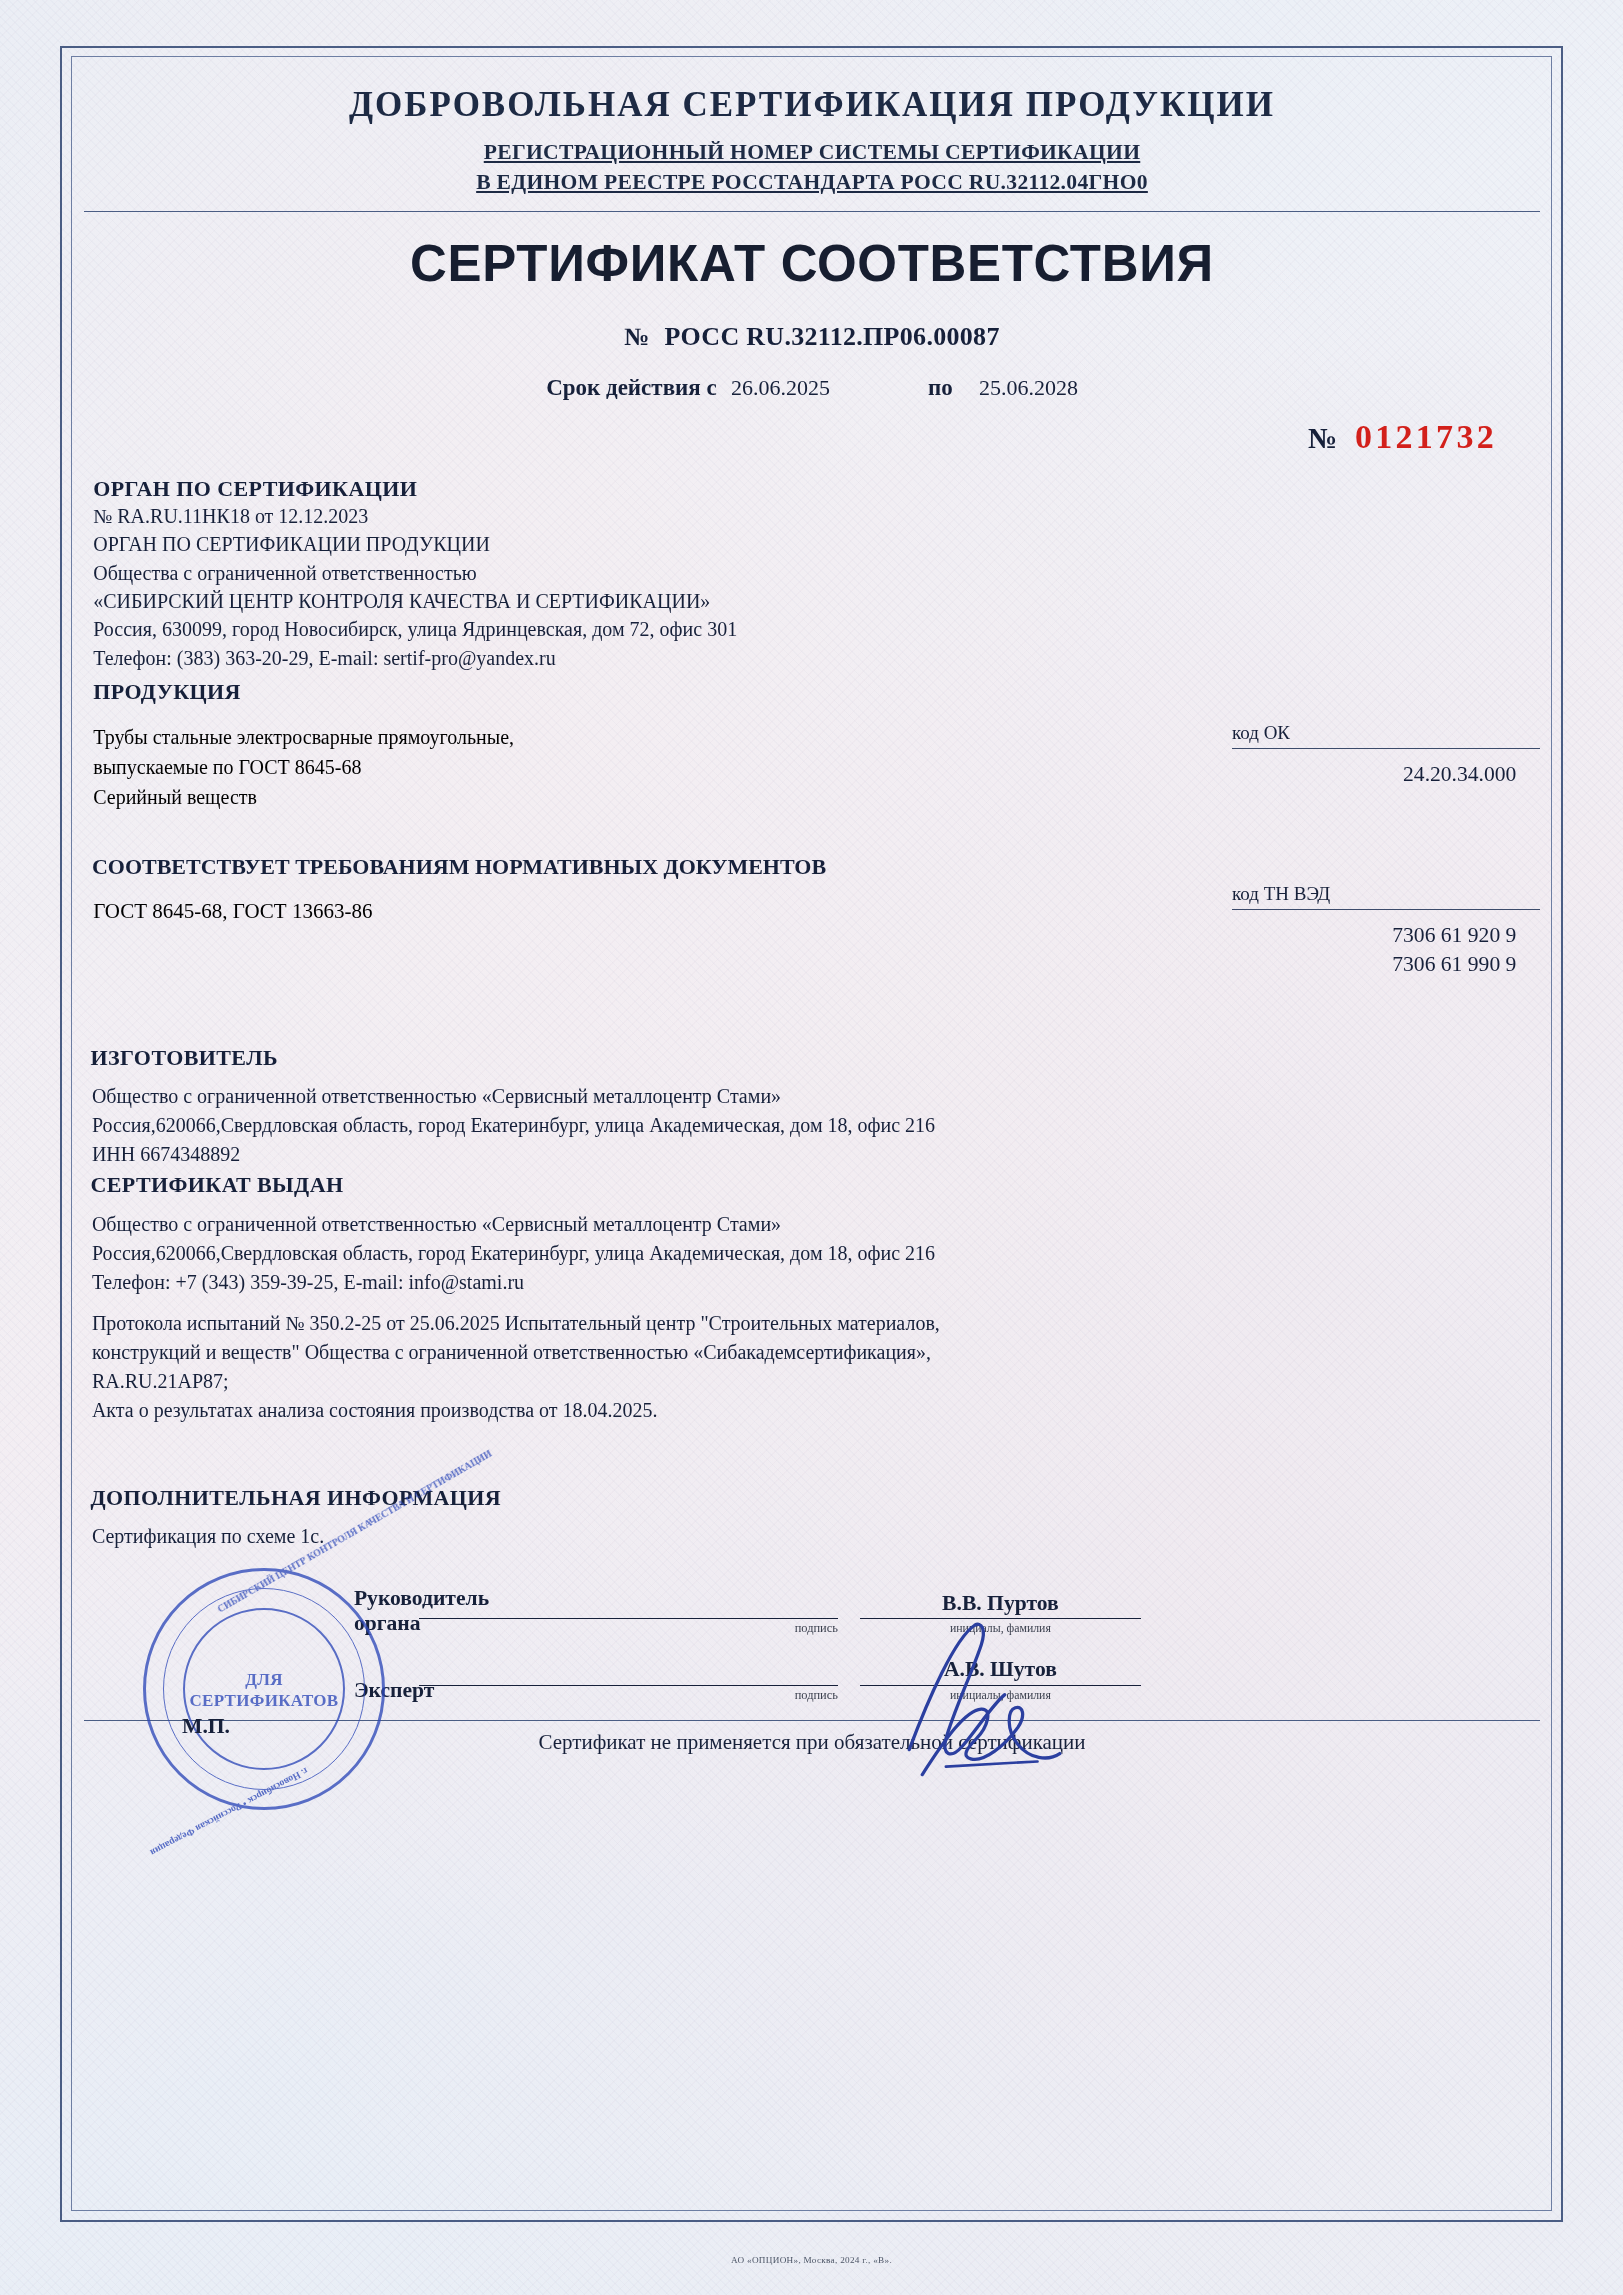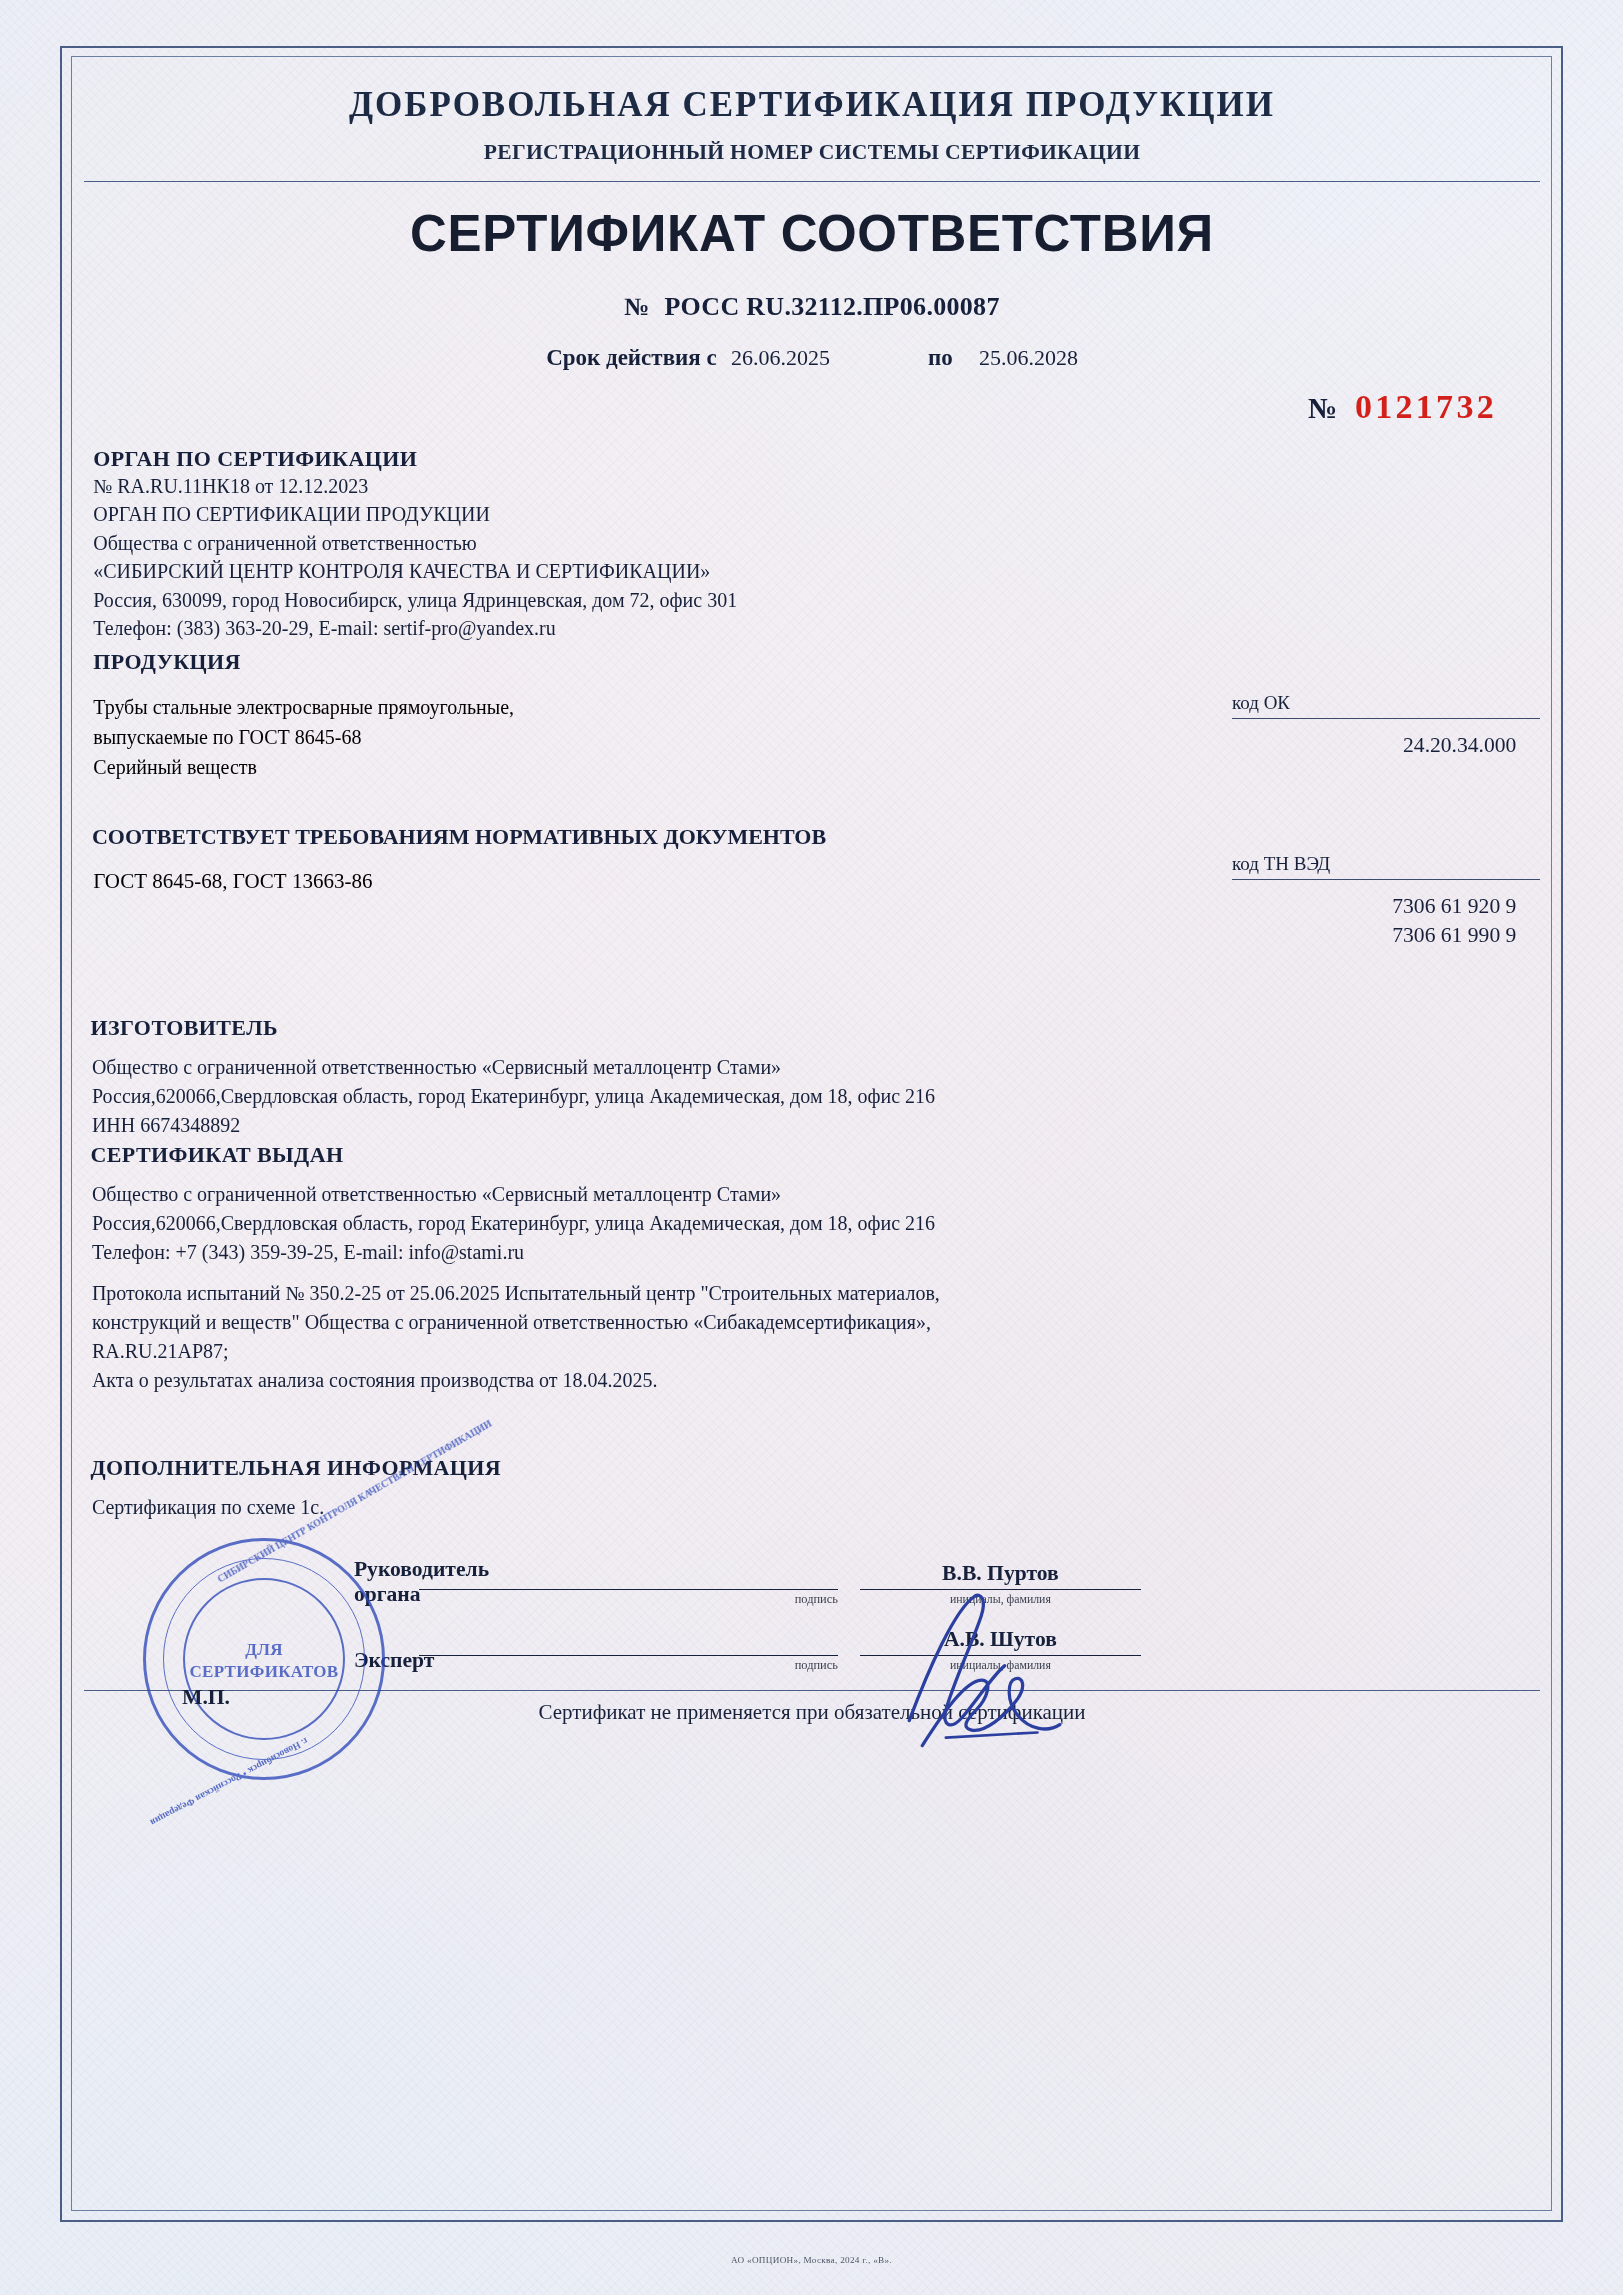--- a/index.html
+++ b/index.html
@@ -66,20 +66,21 @@
     margin-top: 17px;
   }
   .hdr-sub {
     text-align: center;
     font-size: 21.6px;
     font-weight: bold;
     color: #1d2a44;
     margin-top: 13px;
     line-height: 1.38;
     letter-spacing: 0.3px;
+    text-decoration: underline;
   }
   .hdr-rule {
     margin: 13px 0 0 0;
     border-top: 1.3px solid #4a5d84;
   }
 
   .main-title {
     text-align: center;
     font-size: 51px;
     font-weight: bold;
@@ -329,20 +330,21 @@
 
 <div class="page">
   <div class="frame-outer"></div>
   <div class="frame-inner"></div>
 
   <div class="content">
 
     <div class="hdr-title">ДОБРОВОЛЬНАЯ СЕРТИФИКАЦИЯ ПРОДУКЦИИ</div>
     <div class="hdr-sub">
       <div>РЕГИСТРАЦИОННЫЙ НОМЕР СИСТЕМЫ СЕРТИФИКАЦИИ</div>
+      <div>В ЕДИНОМ РЕЕСТРЕ РОССТАНДАРТА  РОСС RU.32112.04ГНО0</div>
     </div>
     <div class="hdr-rule"></div>
 
     <div class="main-title">СЕРТИФИКАТ СООТВЕТСТВИЯ</div>
 
     <div class="cert-no">
       <span class="nosign">№</span>
       <span>РОСС  RU.32112.ПР06.00087</span>
     </div>
 

